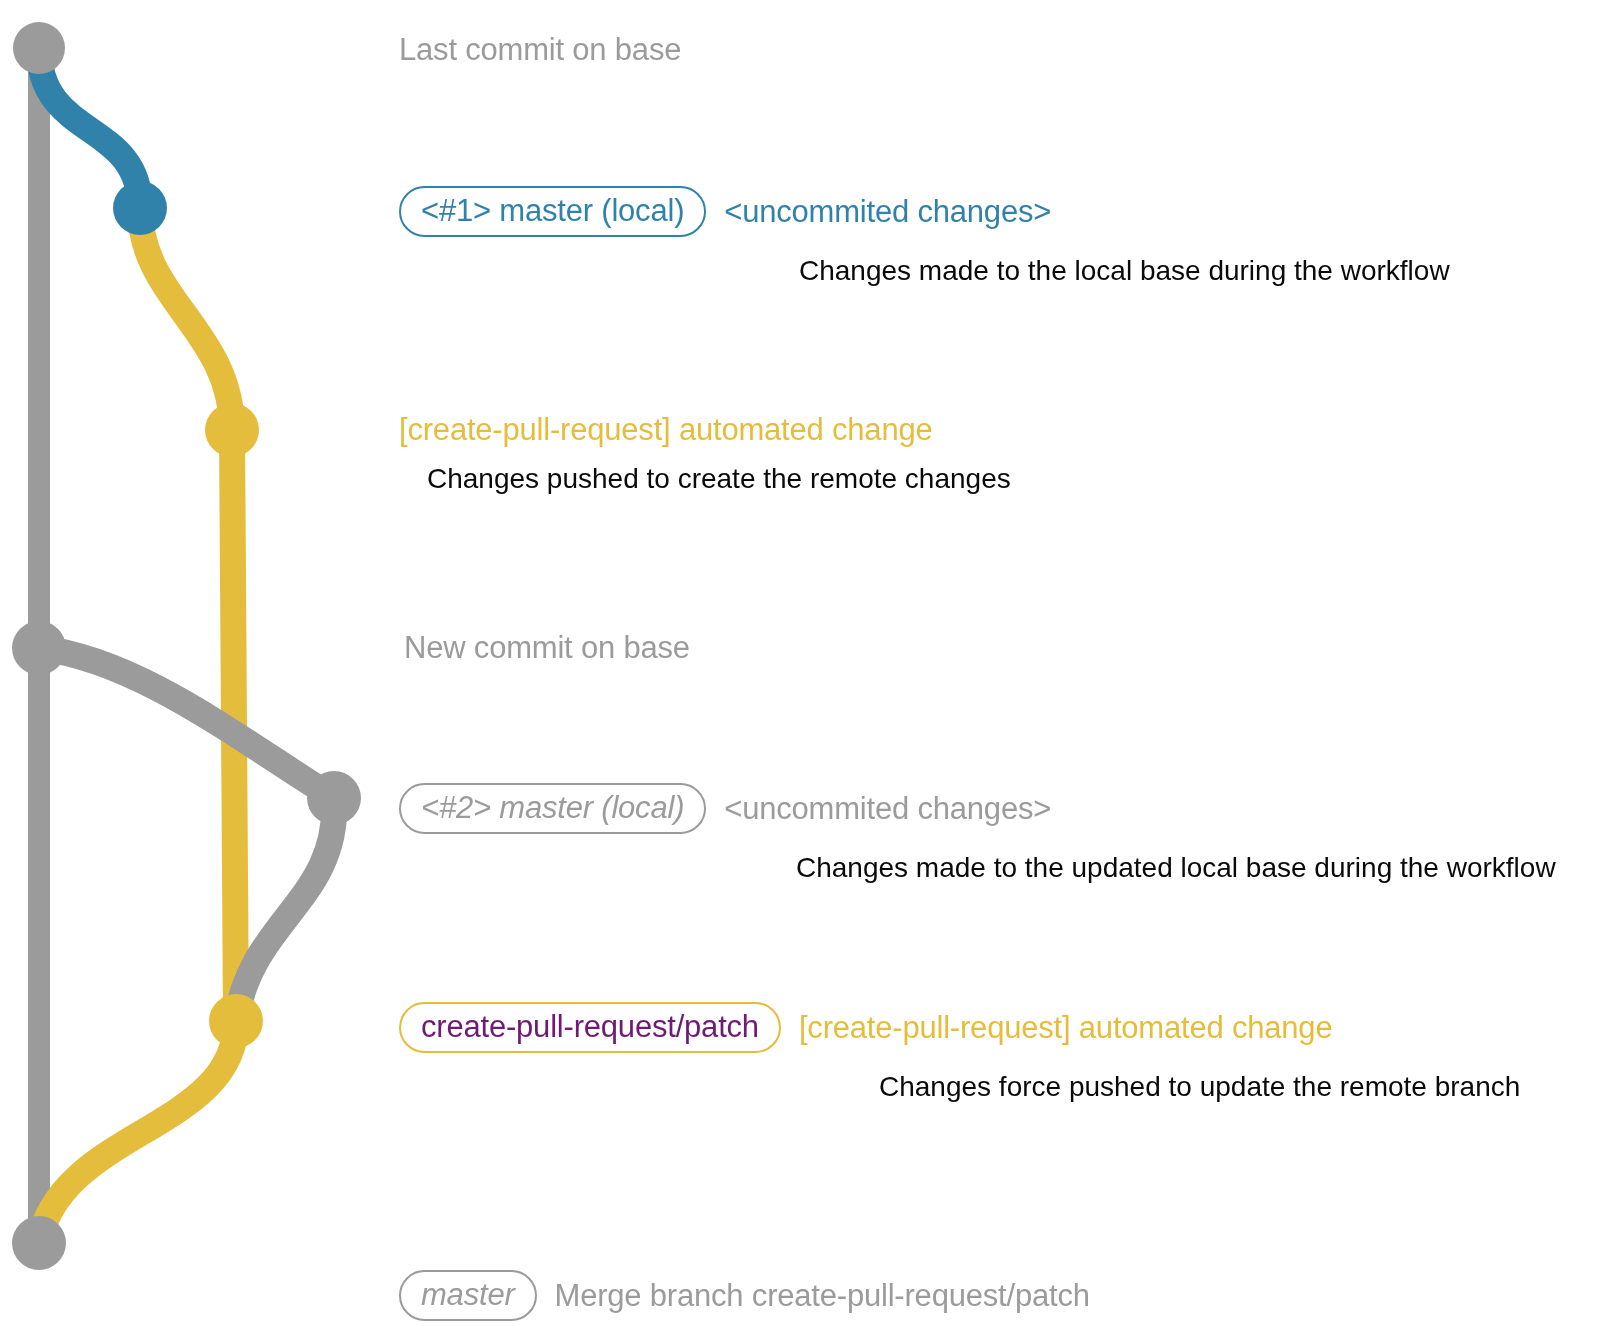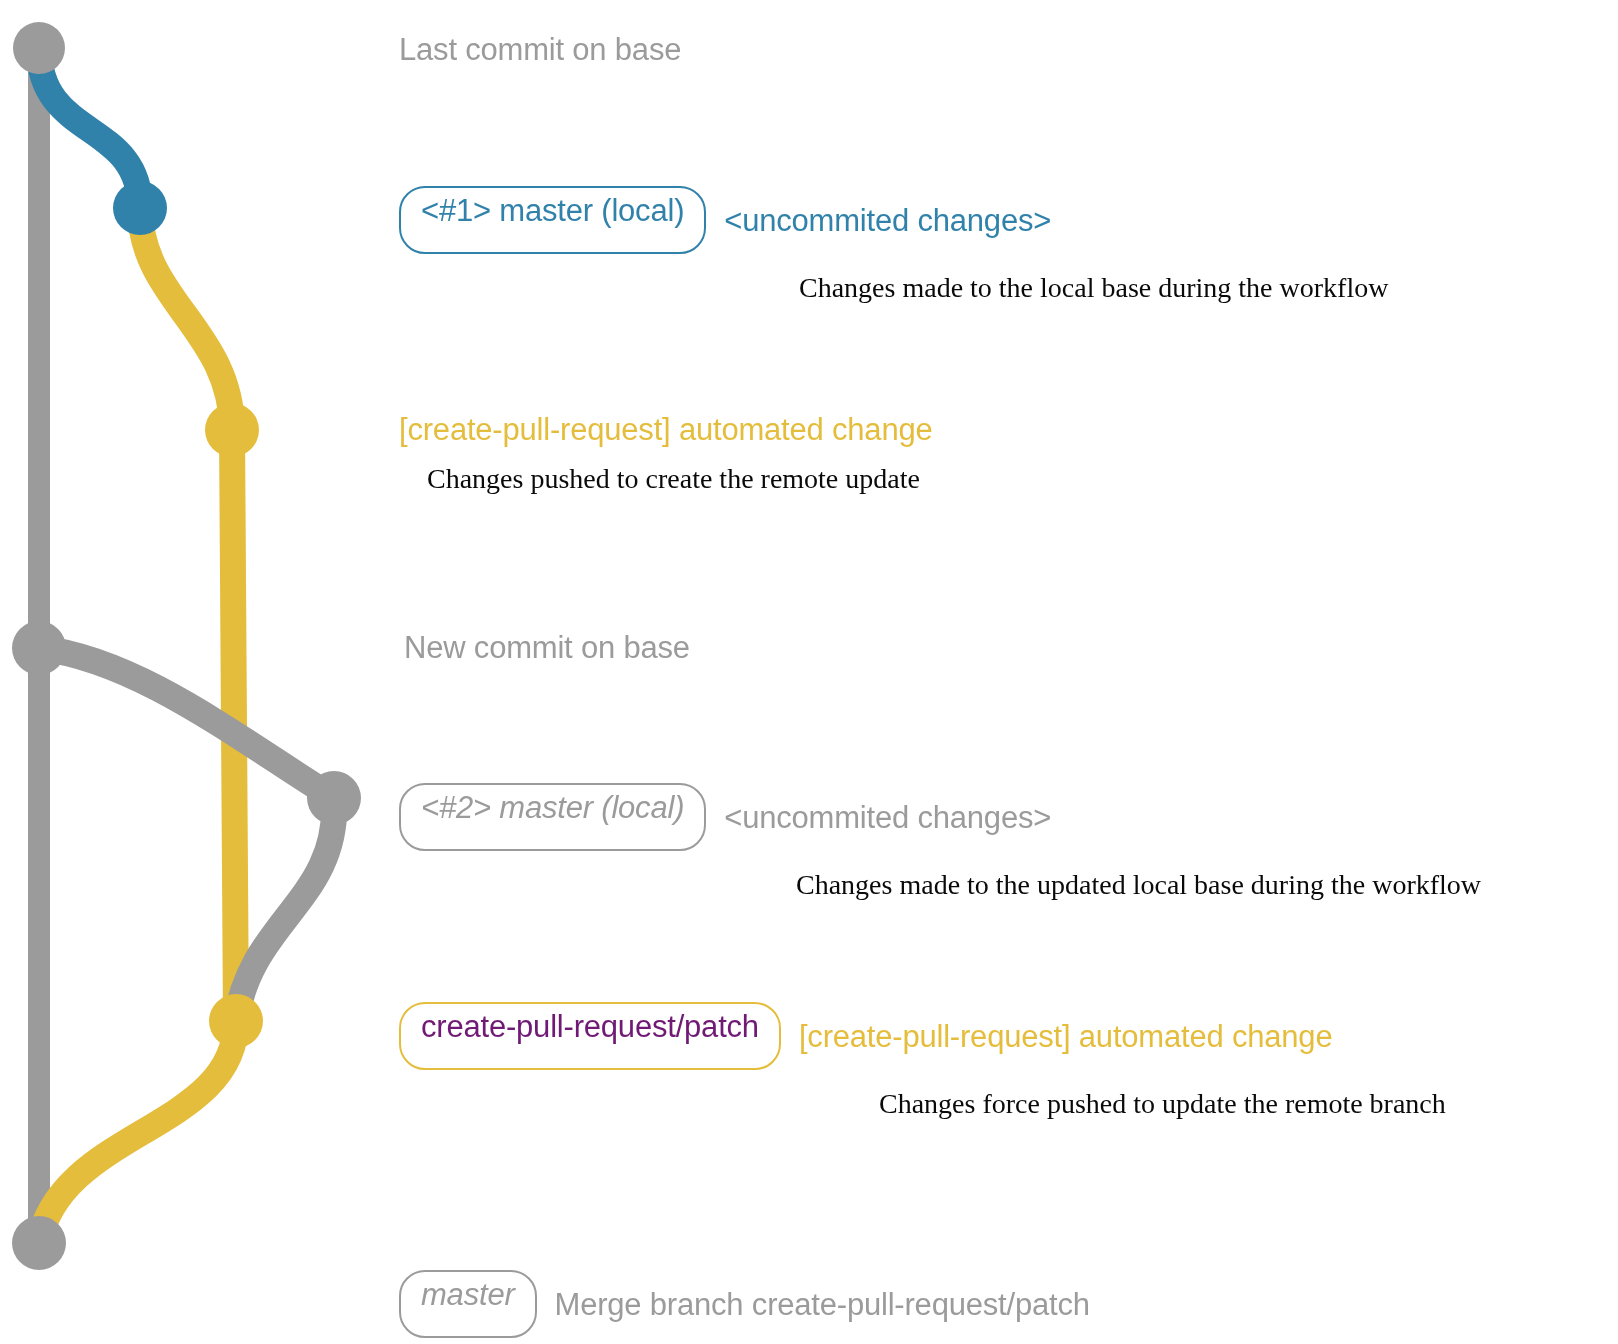--- a/index.html
+++ b/index.html
@@ -34,42 +34,42 @@
   }
   .row-head {
     display: flex;
     align-items: center;
     white-space: nowrap;
   }
   .badge {
     display: inline-block;
     border: 2px solid #9b9b9b;
     border-radius: 26px;
-    padding: 7px 20px 26px 20px;
+    padding: 7px 20px 9px 20px;
     font-size: 31px;
     line-height: 1;
     color: #9b9b9b;
     background: #ffffff;
     letter-spacing: -0.2px;
   }
   .badge.blue { border-color: #3182ab; color: #3182ab; }
   .badge.yellow { border-color: #e5bd3c; color: #701a75; text-align: center; }
   .badge.gray { border-color: #9b9b9b; color: #9b9b9b; font-style: italic; }
   .headline {
     font-size: 31px;
     line-height: 1;
     letter-spacing: -0.2px;
     white-space: nowrap;
   }
   .headline.blue { color: #3182ab; }
   .headline.yellow { color: #e5bd3c; }
   .headline.gray { color: #9b9b9b; }
   .headline.spaced { margin-left: 18px; }
   .desc {
-    font-family: Liberation Serif, serif;
+    font-family: Liberation Sans, sans-serif;
     font-size: 28px;
     line-height: 1;
     color: #0a0a0a;
     white-space: nowrap;
     margin-top: 20px;
   }
   .desc.indent-1 { margin-left: 400px; }
   .desc.indent-2 { margin-left: 28px; }
   .desc.indent-3 { margin-left: 397px; }
   .desc.indent-4 { margin-left: 480px; }
@@ -113,21 +113,21 @@
       <span class="badge blue">&lt;#1&gt; master (local)</span>
       <span class="headline blue spaced">&lt;uncommited changes&gt;</span>
     </div>
     <div class="desc indent-1">Changes made to the local base during the workflow</div>
   </div>
 
   <div class="row" style="left:399px; top:414px;">
     <div class="row-head">
       <span class="headline yellow">[create-pull-request] automated change</span>
     </div>
-    <div class="desc indent-2">Changes pushed to create the remote update</div>
+    <div class="desc indent-2">Changes pushed to create the remote changes</div>
   </div>
 
   <div class="row" style="left:404px; top:632px;">
     <div class="row-head">
       <span class="headline gray">New commit on base</span>
     </div>
   </div>
 
   <div class="row" style="left:399px; top:783px;">
     <div class="row-head">

